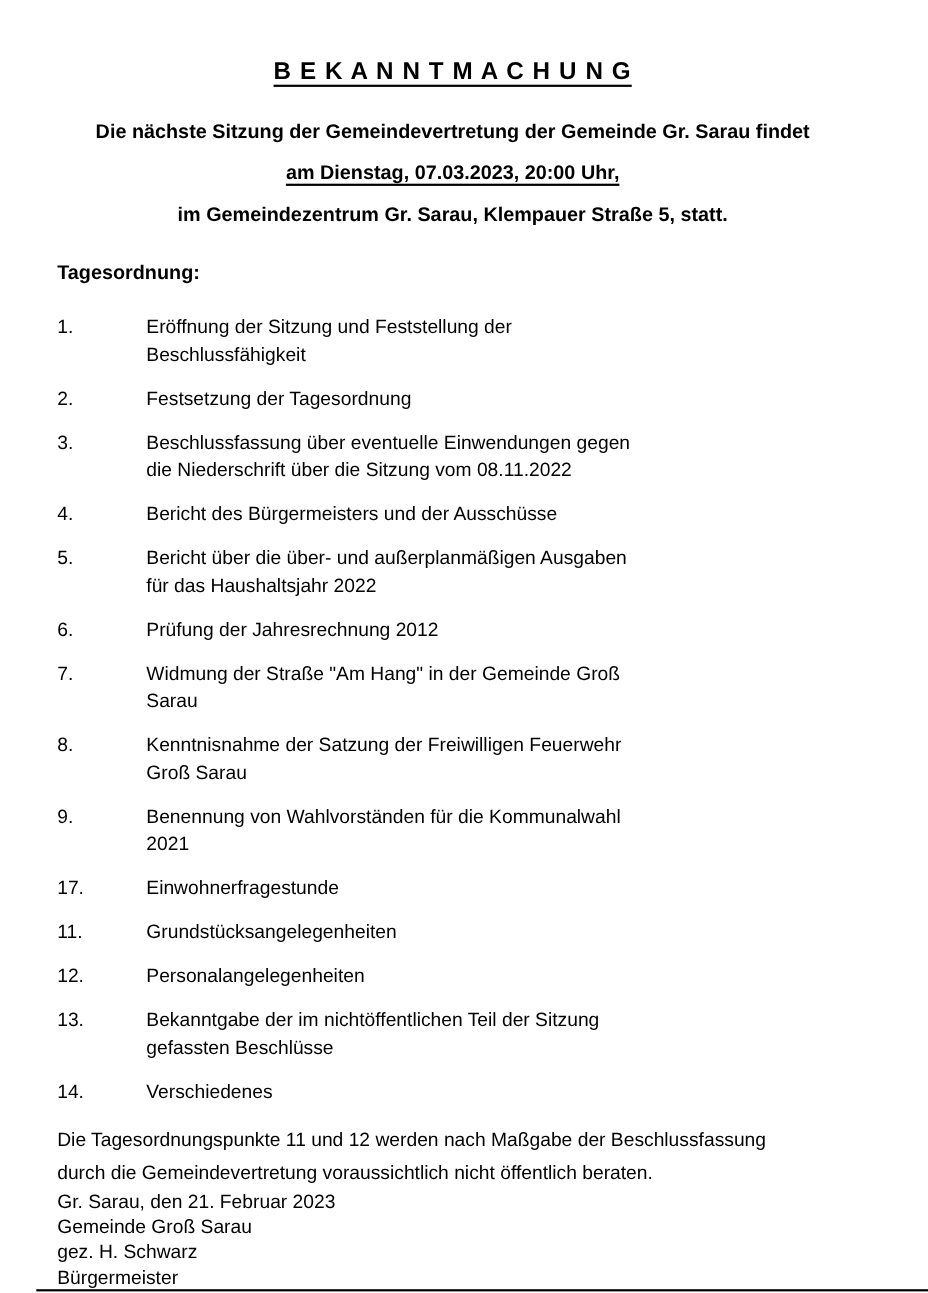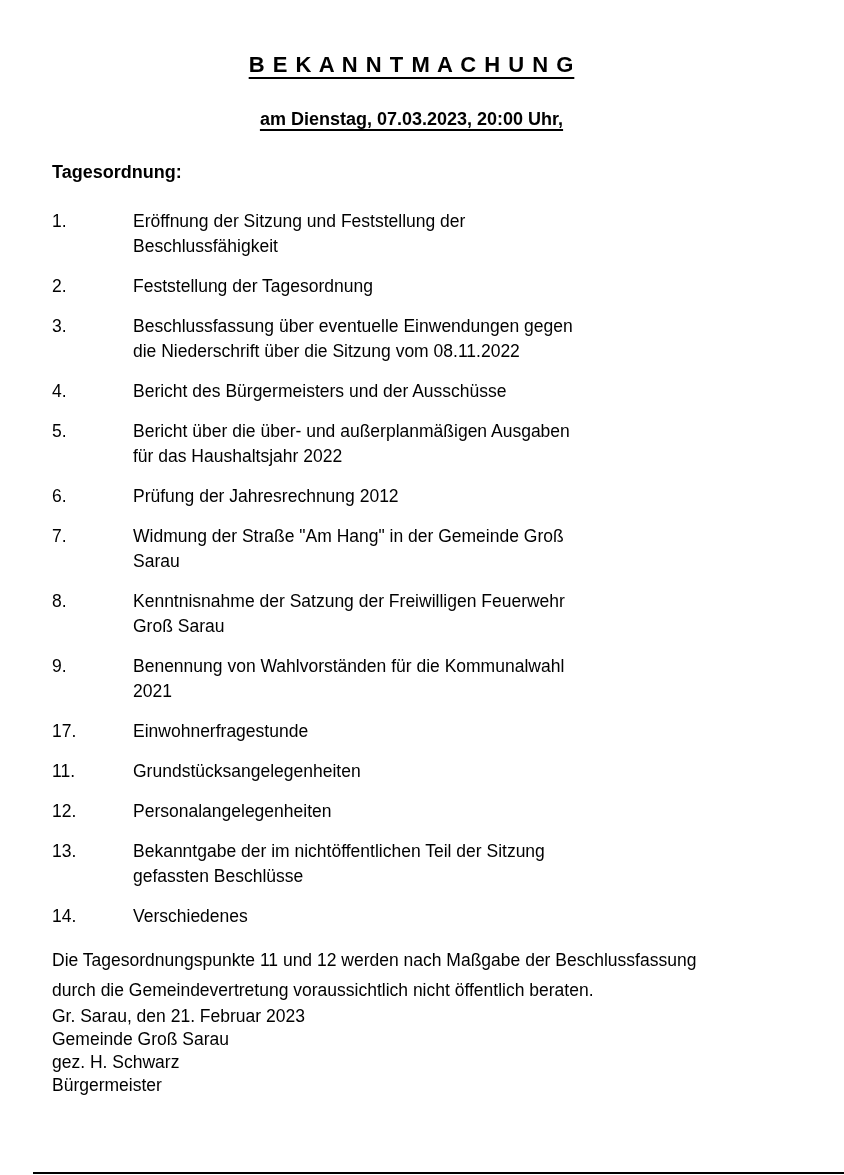--- a/index.html
+++ b/index.html
@@ -73,32 +73,34 @@
   }
 </style>
 </head>
 <body>
 
 <div class="doc">
 
   <h1 class="title">B E K A N N T M A C H U N G</h1>
 
   <div class="intro">
+    <p>Die nächste Sitzung der Gemeindevertretung der Gemeinde Gr. Sarau findet</p>
     <p class="u">am Dienstag, 07.03.2023, 20:00 Uhr,</p>
+    <p>im Gemeindezentrum Gr. Sarau, Klempauer Straße 5, statt.</p>
   </div>
 
   <h2 class="agenda-heading">Tagesordnung:</h2>
 
   <div class="agenda">
     <div class="num">1.</div>
     <div class="txt">Eröffnung der Sitzung und Feststellung der
 Beschlussfähigkeit</div>
 
     <div class="num">2.</div>
-    <div class="txt">Feststellung der Tagesordnung</div>
+    <div class="txt">Festsetzung der Tagesordnung</div>
 
     <div class="num">3.</div>
     <div class="txt">Beschlussfassung über eventuelle Einwendungen gegen
 die Niederschrift über die Sitzung vom 08.11.2022</div>
 
     <div class="num">4.</div>
     <div class="txt">Bericht des Bürgermeisters und der Ausschüsse</div>
 
     <div class="num">5.</div>
     <div class="txt">Bericht über die über- und außerplanmäßigen Ausgaben

